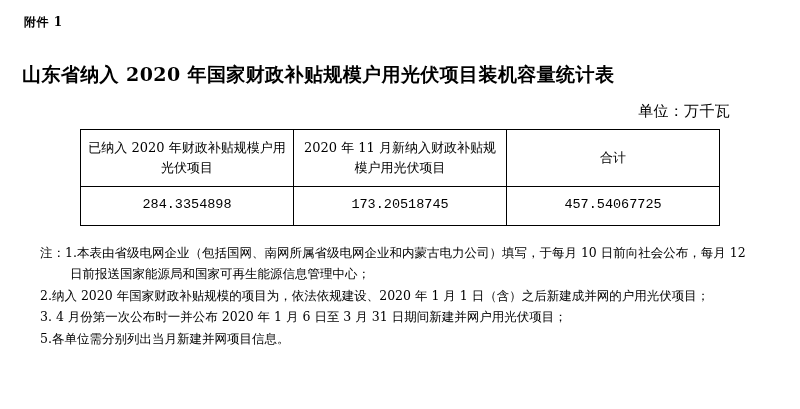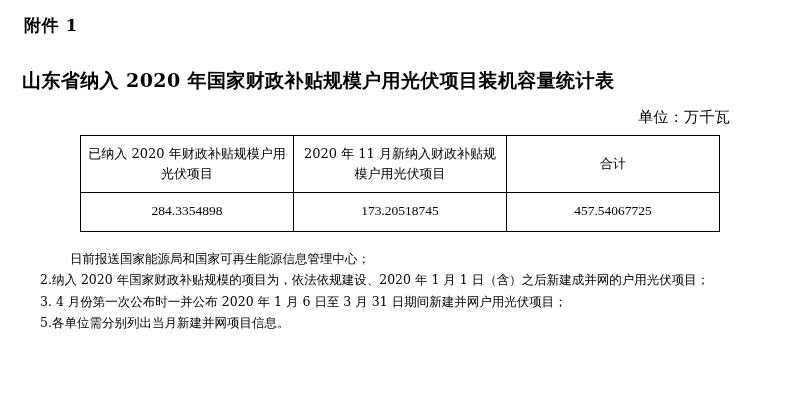--- a/index.html
+++ b/index.html
@@ -15,21 +15,21 @@
     overflow: hidden;
   }
   .page {
     position: relative;
     width: 800px;
     height: 409px;
     box-sizing: border-box;
     padding: 14px 22px 0 22px;
   }
   .attachment-label {
-    font-size: 17px;
+    font-size: 12px;
     font-weight: bold;
     letter-spacing: 0.5px;
     margin: 0 0 0 2px;
   }
   .doc-title {
     text-align: left;
     font-size: 19px;
     font-weight: bold;
     letter-spacing: 0.4px;
     margin: 30px 0 0 0;
@@ -68,21 +68,21 @@
     padding: 6px 6px;
     font-weight: normal;
   }
   table.stat-table th {
     height: 44px;
     vertical-align: middle;
   }
   table.stat-table td {
     height: 26px;
     font-size: 13.5px;
-    font-family: Liberation Serif, serif;
+    font-family: Liberation Mono, monospace;
   }
   .notes {
     margin-top: 16px;
     font-size: 12.5px;
     line-height: 1.72;
     padding-left: 18px;
   }
   .note-row {
     display: block;
     white-space: nowrap;
@@ -123,19 +123,22 @@
         <tr>
           <td>284.3354898</td>
           <td>173.20518745</td>
           <td>457.54067725</td>
         </tr>
       </tbody>
     </table>
   </div>
 
   <div class="notes">
+    <div class="note-first">
+      <span class="note-head">注：</span><span>1.本表由省级电网企业（包括国网、南网所属省级电网企业和内蒙古电力公司）填写，于每月 10 日前向社会公布，每月 12</span>
+    </div>
     <div class="note-indent">日前报送国家能源局和国家可再生能源信息管理中心；</div>
     <div class="note-row">2.纳入 2020 年国家财政补贴规模的项目为，依法依规建设、2020 年 1 月 1 日（含）之后新建成并网的户用光伏项目；</div>
     <div class="note-row">3. 4 月份第一次公布时一并公布 2020 年 1 月 6 日至 3 月 31 日期间新建并网户用光伏项目；</div>
     <div class="note-row">5.各单位需分别列出当月新建并网项目信息。</div>
   </div>
 
 </div>
 
 </body></html>

